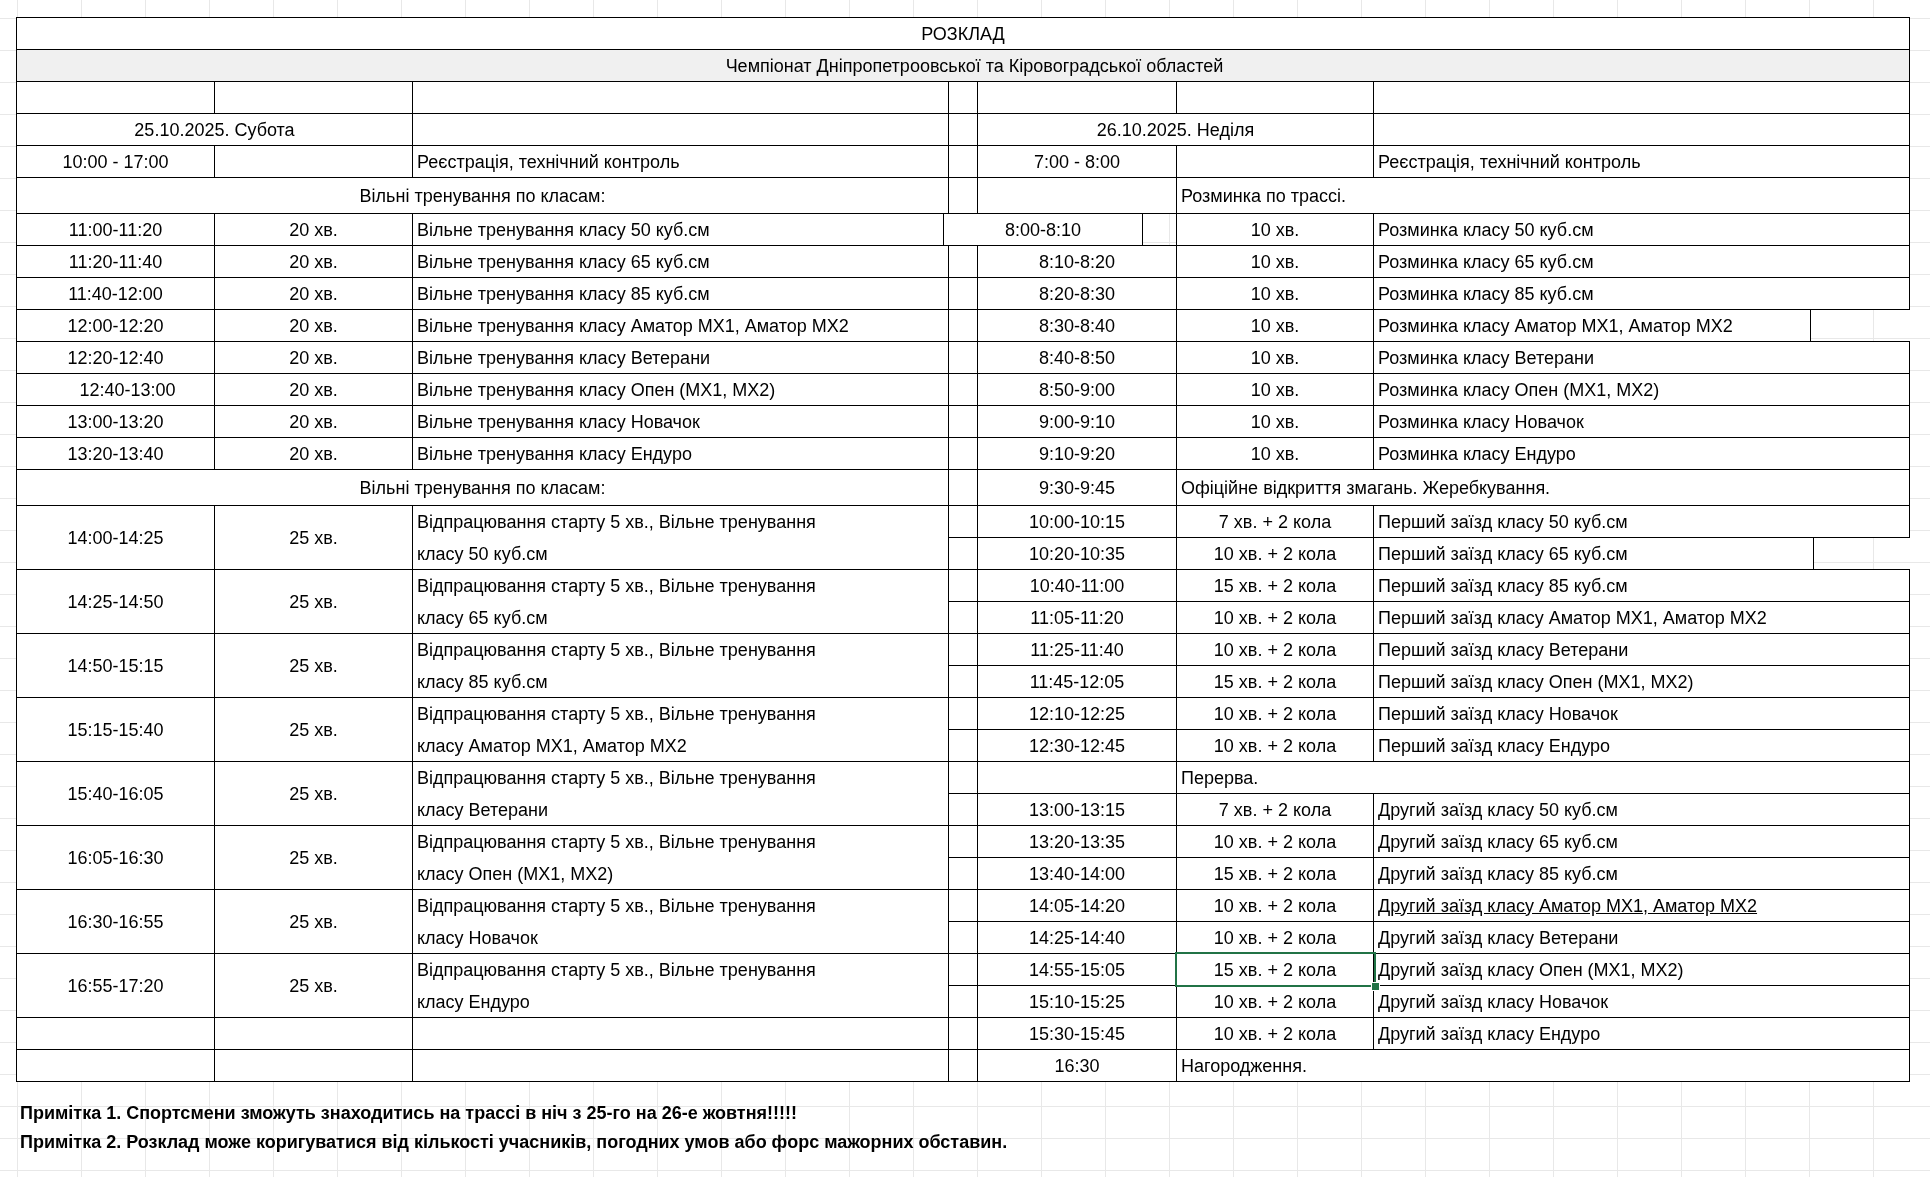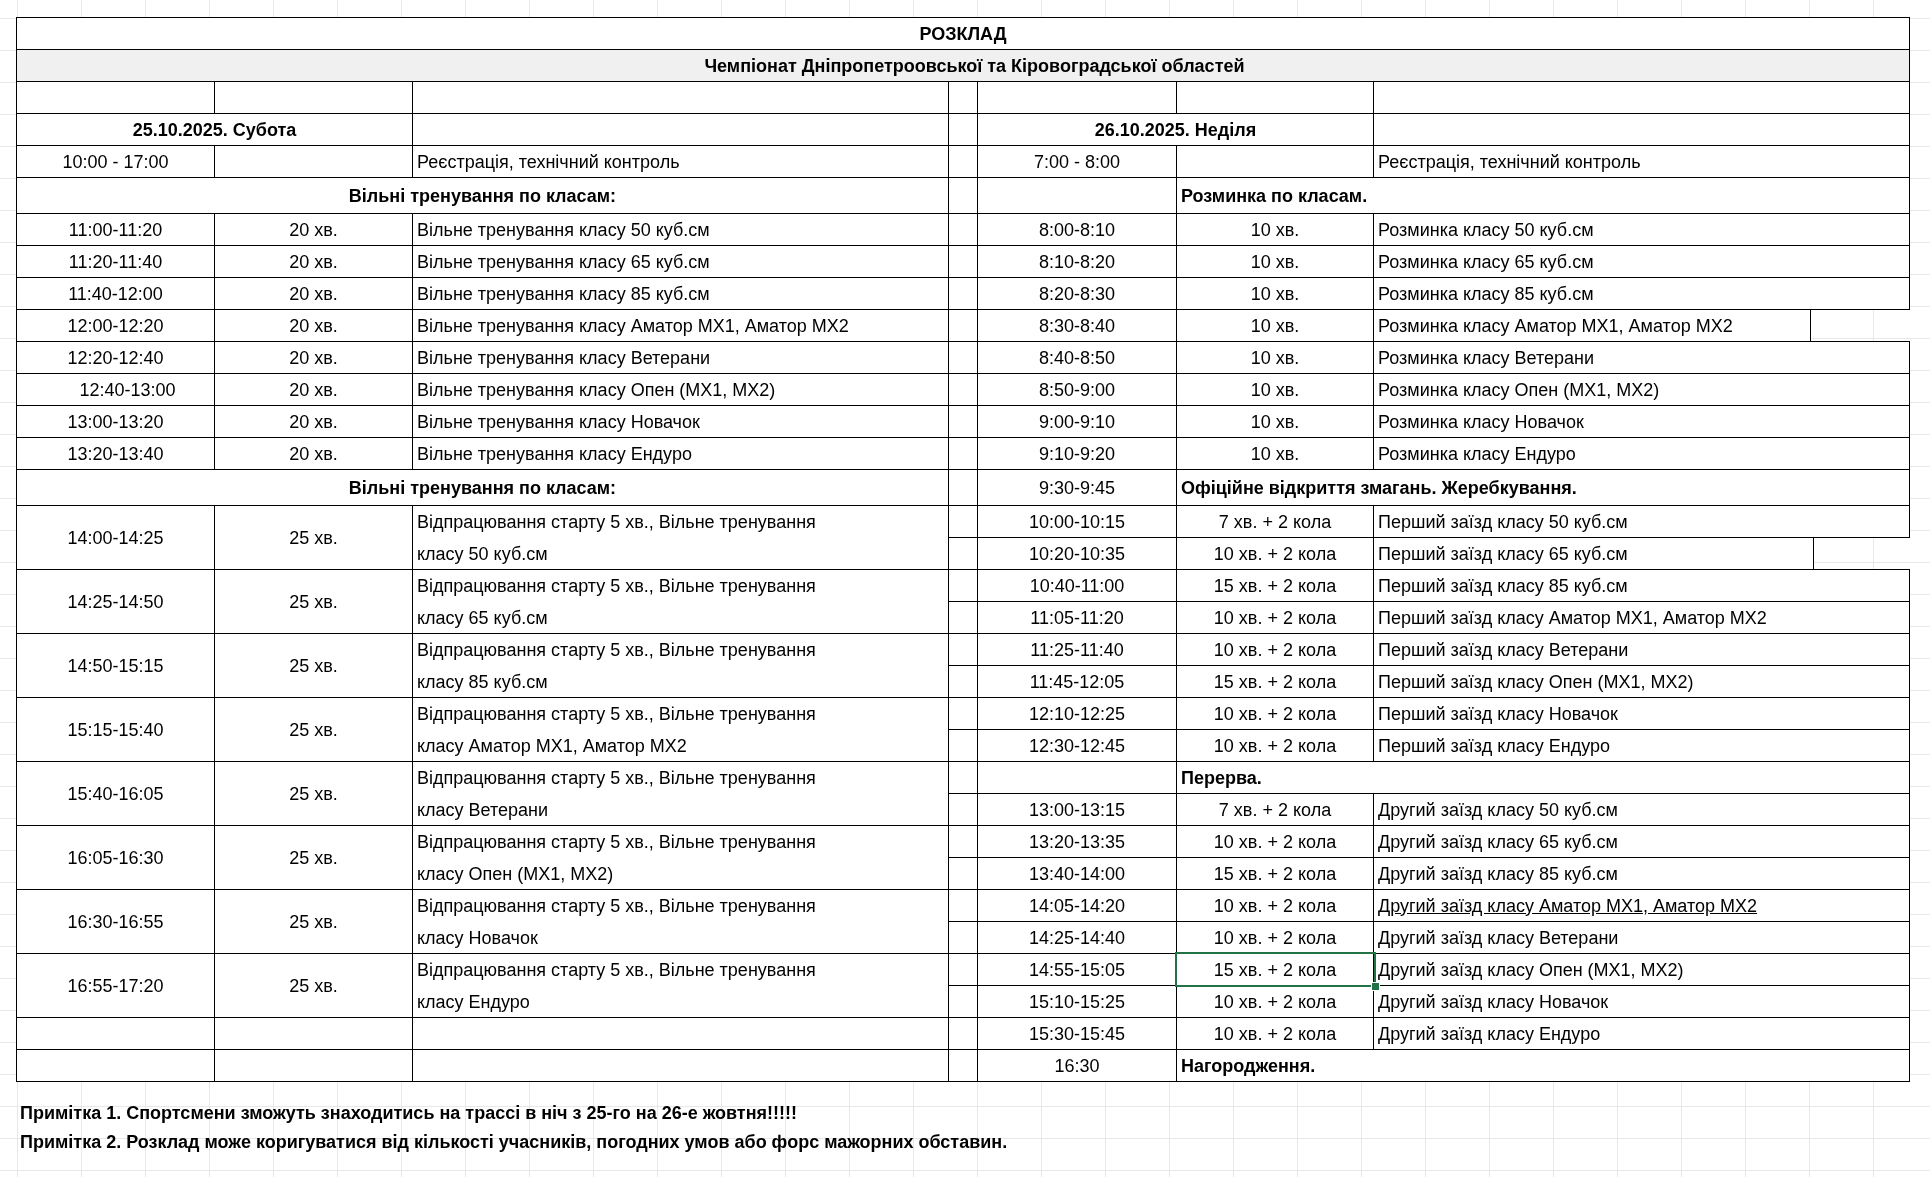--- a/index.html
+++ b/index.html
@@ -23,21 +23,21 @@
       border: 1.5px solid #000;
       margin-left: -1px; margin-top: -1px;
       background: #fff;
       display: flex; align-items: center;
       font-size: 18px; line-height: 32px;
       white-space: nowrap; overflow: hidden;
       padding: 0 4px;
     }
     .c { justify-content: center; text-align: center; }
     .l { justify-content: flex-start; text-align: left; }
-    .b { font-weight: bold; }
+    .b { font-weight: normal; }
     .wrap { white-space: normal; line-height: 32px; align-items: flex-start; padding-top: 0; }
     .gray { background: #f0f0f0; padding-left: 27px; }
     .selected {
       position: absolute; box-sizing: border-box;
       left: 1175px; top: 952px; width: 201px; height: 35px;
       border: 2.5px solid #217346; background: transparent;
       pointer-events: none;
     }
     .sel-handle {
       position: absolute; width: 7px; height: 7px; background: #217346;
@@ -70,21 +70,21 @@
     <div class="cell c" style="left: 17px; top: 146px; width: 199px; height: 33px;">10:00 - 17:00</div>
     <div class="cell c" style="left: 215px; top: 146px; width: 199px; height: 33px;"></div>
     <div class="cell l" style="left: 413px; top: 146px; width: 537px; height: 33px;">Реєстрація, технічний контроль</div>
     <div class="cell " style="left: 949px; top: 146px; width: 30px; height: 33px;"></div>
     <div class="cell c" style="left: 978px; top: 146px; width: 200px; height: 33px;">7:00 - 8:00</div>
     <div class="cell c" style="left: 1177px; top: 146px; width: 198px; height: 33px;"></div>
     <div class="cell l" style="left: 1374px; top: 146px; width: 537px; height: 33px;">Реєстрація, технічний контроль</div>
     <div class="cell c b" style="left: 17px; top: 178px; width: 933px; height: 37px;">Вільні тренування по класам:</div>
     <div class="cell " style="left: 949px; top: 178px; width: 30px; height: 37px;"></div>
     <div class="cell " style="left: 978px; top: 178px; width: 200px; height: 37px;"></div>
-    <div class="cell l b" style="left: 1177px; top: 178px; width: 734px; height: 37px;">Розминка по класам.</div>
+    <div class="cell l b" style="left: 1177px; top: 178px; width: 734px; height: 37px;">Розминка по трассі.</div>
     <div class="cell c" style="left: 17px; top: 214px; width: 199px; height: 33px;">11:00-11:20</div>
     <div class="cell c" style="left: 215px; top: 214px; width: 199px; height: 33px;">20 хв.</div>
     <div class="cell l" style="left: 413px; top: 214px; width: 537px; height: 33px;">Вільне тренування класу 50 куб.см</div>
     <div class="cell c" style="left: 17px; top: 246px; width: 199px; height: 33px;">11:20-11:40</div>
     <div class="cell c" style="left: 215px; top: 246px; width: 199px; height: 33px;">20 хв.</div>
     <div class="cell l" style="left: 413px; top: 246px; width: 537px; height: 33px;">Вільне тренування класу 65 куб.см</div>
     <div class="cell c" style="left: 17px; top: 278px; width: 199px; height: 33px;">11:40-12:00</div>
     <div class="cell c" style="left: 215px; top: 278px; width: 199px; height: 33px;">20 хв.</div>
     <div class="cell l" style="left: 413px; top: 278px; width: 537px; height: 33px;">Вільне тренування класу 85 куб.см</div>
     <div class="cell c" style="left: 17px; top: 310px; width: 199px; height: 33px;">12:00-12:20</div>
@@ -96,21 +96,21 @@
     <div class="cell c" style="left: 17px; top: 374px; width: 199px; height: 33px; padding-left: 28px;">12:40-13:00</div>
     <div class="cell c" style="left: 215px; top: 374px; width: 199px; height: 33px;">20 хв.</div>
     <div class="cell l" style="left: 413px; top: 374px; width: 537px; height: 33px;">Вільне тренування класу Опен (MX1, MX2)</div>
     <div class="cell c" style="left: 17px; top: 406px; width: 199px; height: 33px;">13:00-13:20</div>
     <div class="cell c" style="left: 215px; top: 406px; width: 199px; height: 33px;">20 хв.</div>
     <div class="cell l" style="left: 413px; top: 406px; width: 537px; height: 33px;">Вільне тренування класу Новачок</div>
     <div class="cell c" style="left: 17px; top: 438px; width: 199px; height: 33px;">13:20-13:40</div>
     <div class="cell c" style="left: 215px; top: 438px; width: 199px; height: 33px;">20 хв.</div>
     <div class="cell l" style="left: 413px; top: 438px; width: 537px; height: 33px;">Вільне тренування класу Ендуро</div>
     <div class="cell " style="left: 949px; top: 214px; width: 30px; height: 33px;"></div>
-    <div class="cell c" style="left: 978px; top: 214px; width: 200px; height: 33px;">8:00-8:10</div>
+    <div class="cell c" style="left: 944px; top: 214px; width: 200px; height: 33px;">8:00-8:10</div>
     <div class="cell c" style="left: 1177px; top: 214px; width: 198px; height: 33px;">10 хв.</div>
     <div class="cell l" style="left: 1374px; top: 214px; width: 537px; height: 33px;">Розминка класу 50 куб.см</div>
     <div class="cell " style="left: 949px; top: 246px; width: 30px; height: 33px;"></div>
     <div class="cell c" style="left: 978px; top: 246px; width: 200px; height: 33px;">8:10-8:20</div>
     <div class="cell c" style="left: 1177px; top: 246px; width: 198px; height: 33px;">10 хв.</div>
     <div class="cell l" style="left: 1374px; top: 246px; width: 537px; height: 33px;">Розминка класу 65 куб.см</div>
     <div class="cell " style="left: 949px; top: 278px; width: 30px; height: 33px;"></div>
     <div class="cell c" style="left: 978px; top: 278px; width: 200px; height: 33px;">8:20-8:30</div>
     <div class="cell c" style="left: 1177px; top: 278px; width: 198px; height: 33px;">10 хв.</div>
     <div class="cell l" style="left: 1374px; top: 278px; width: 537px; height: 33px;">Розминка класу 85 куб.см</div>

